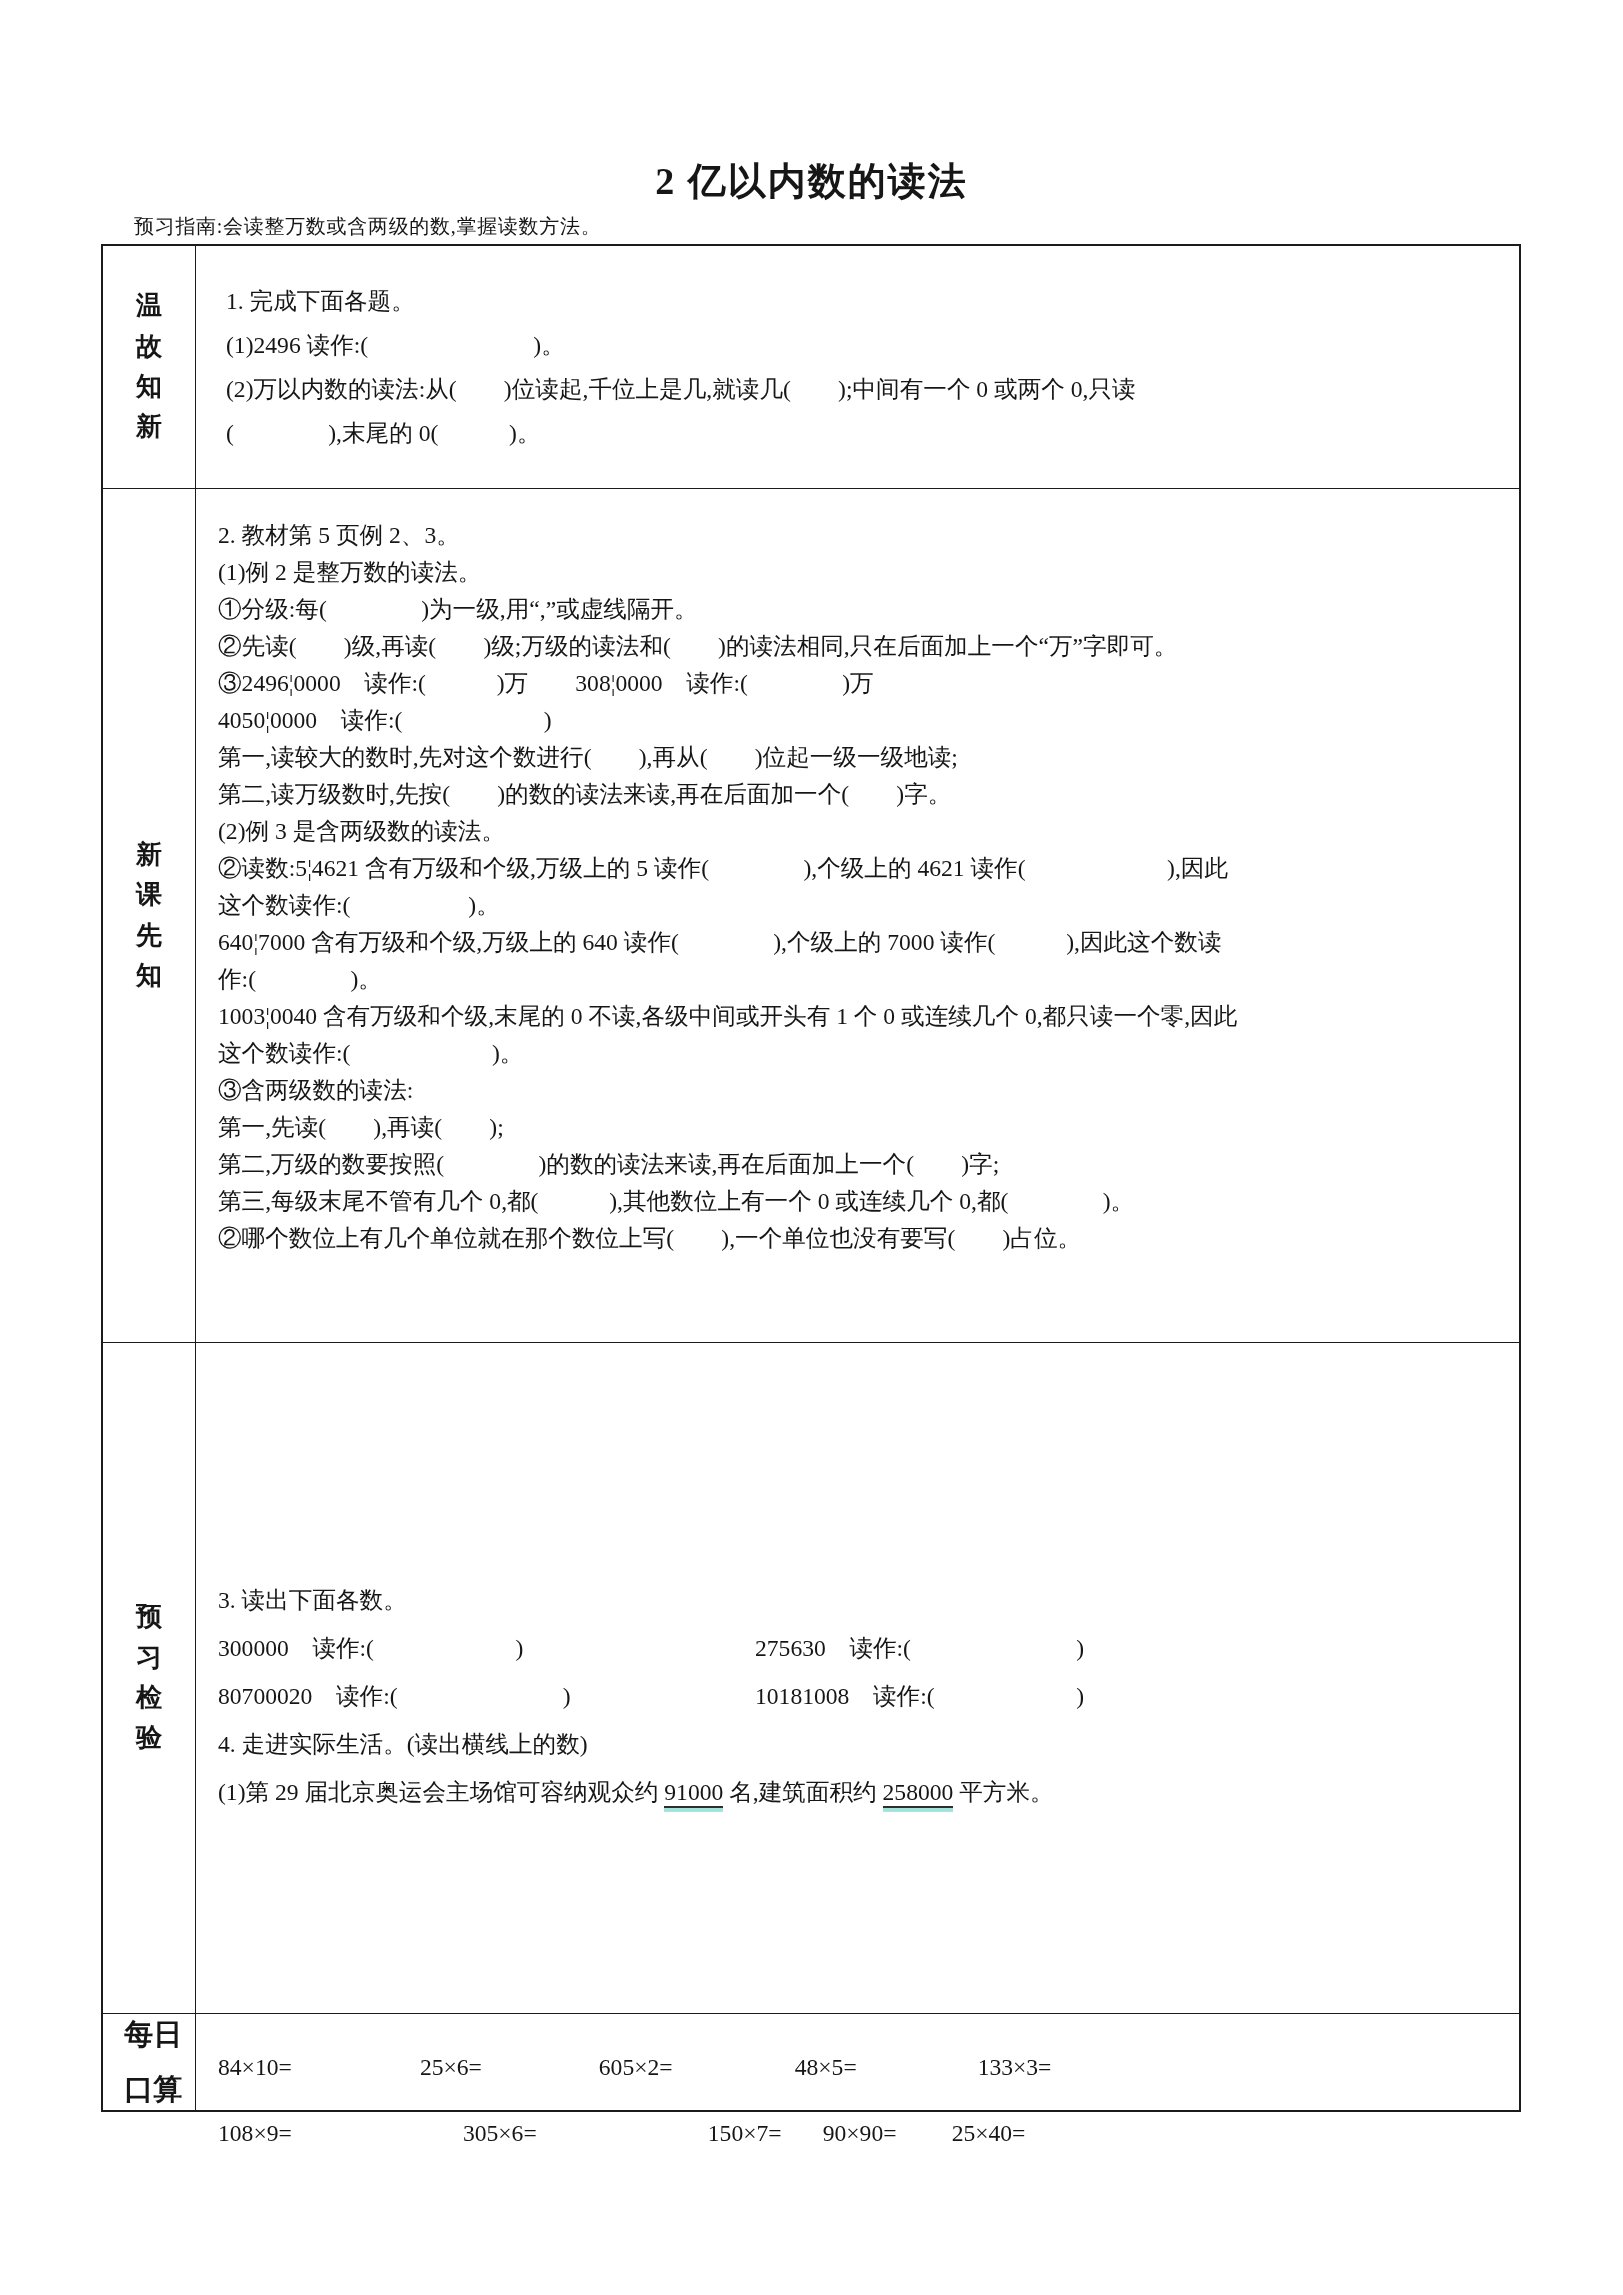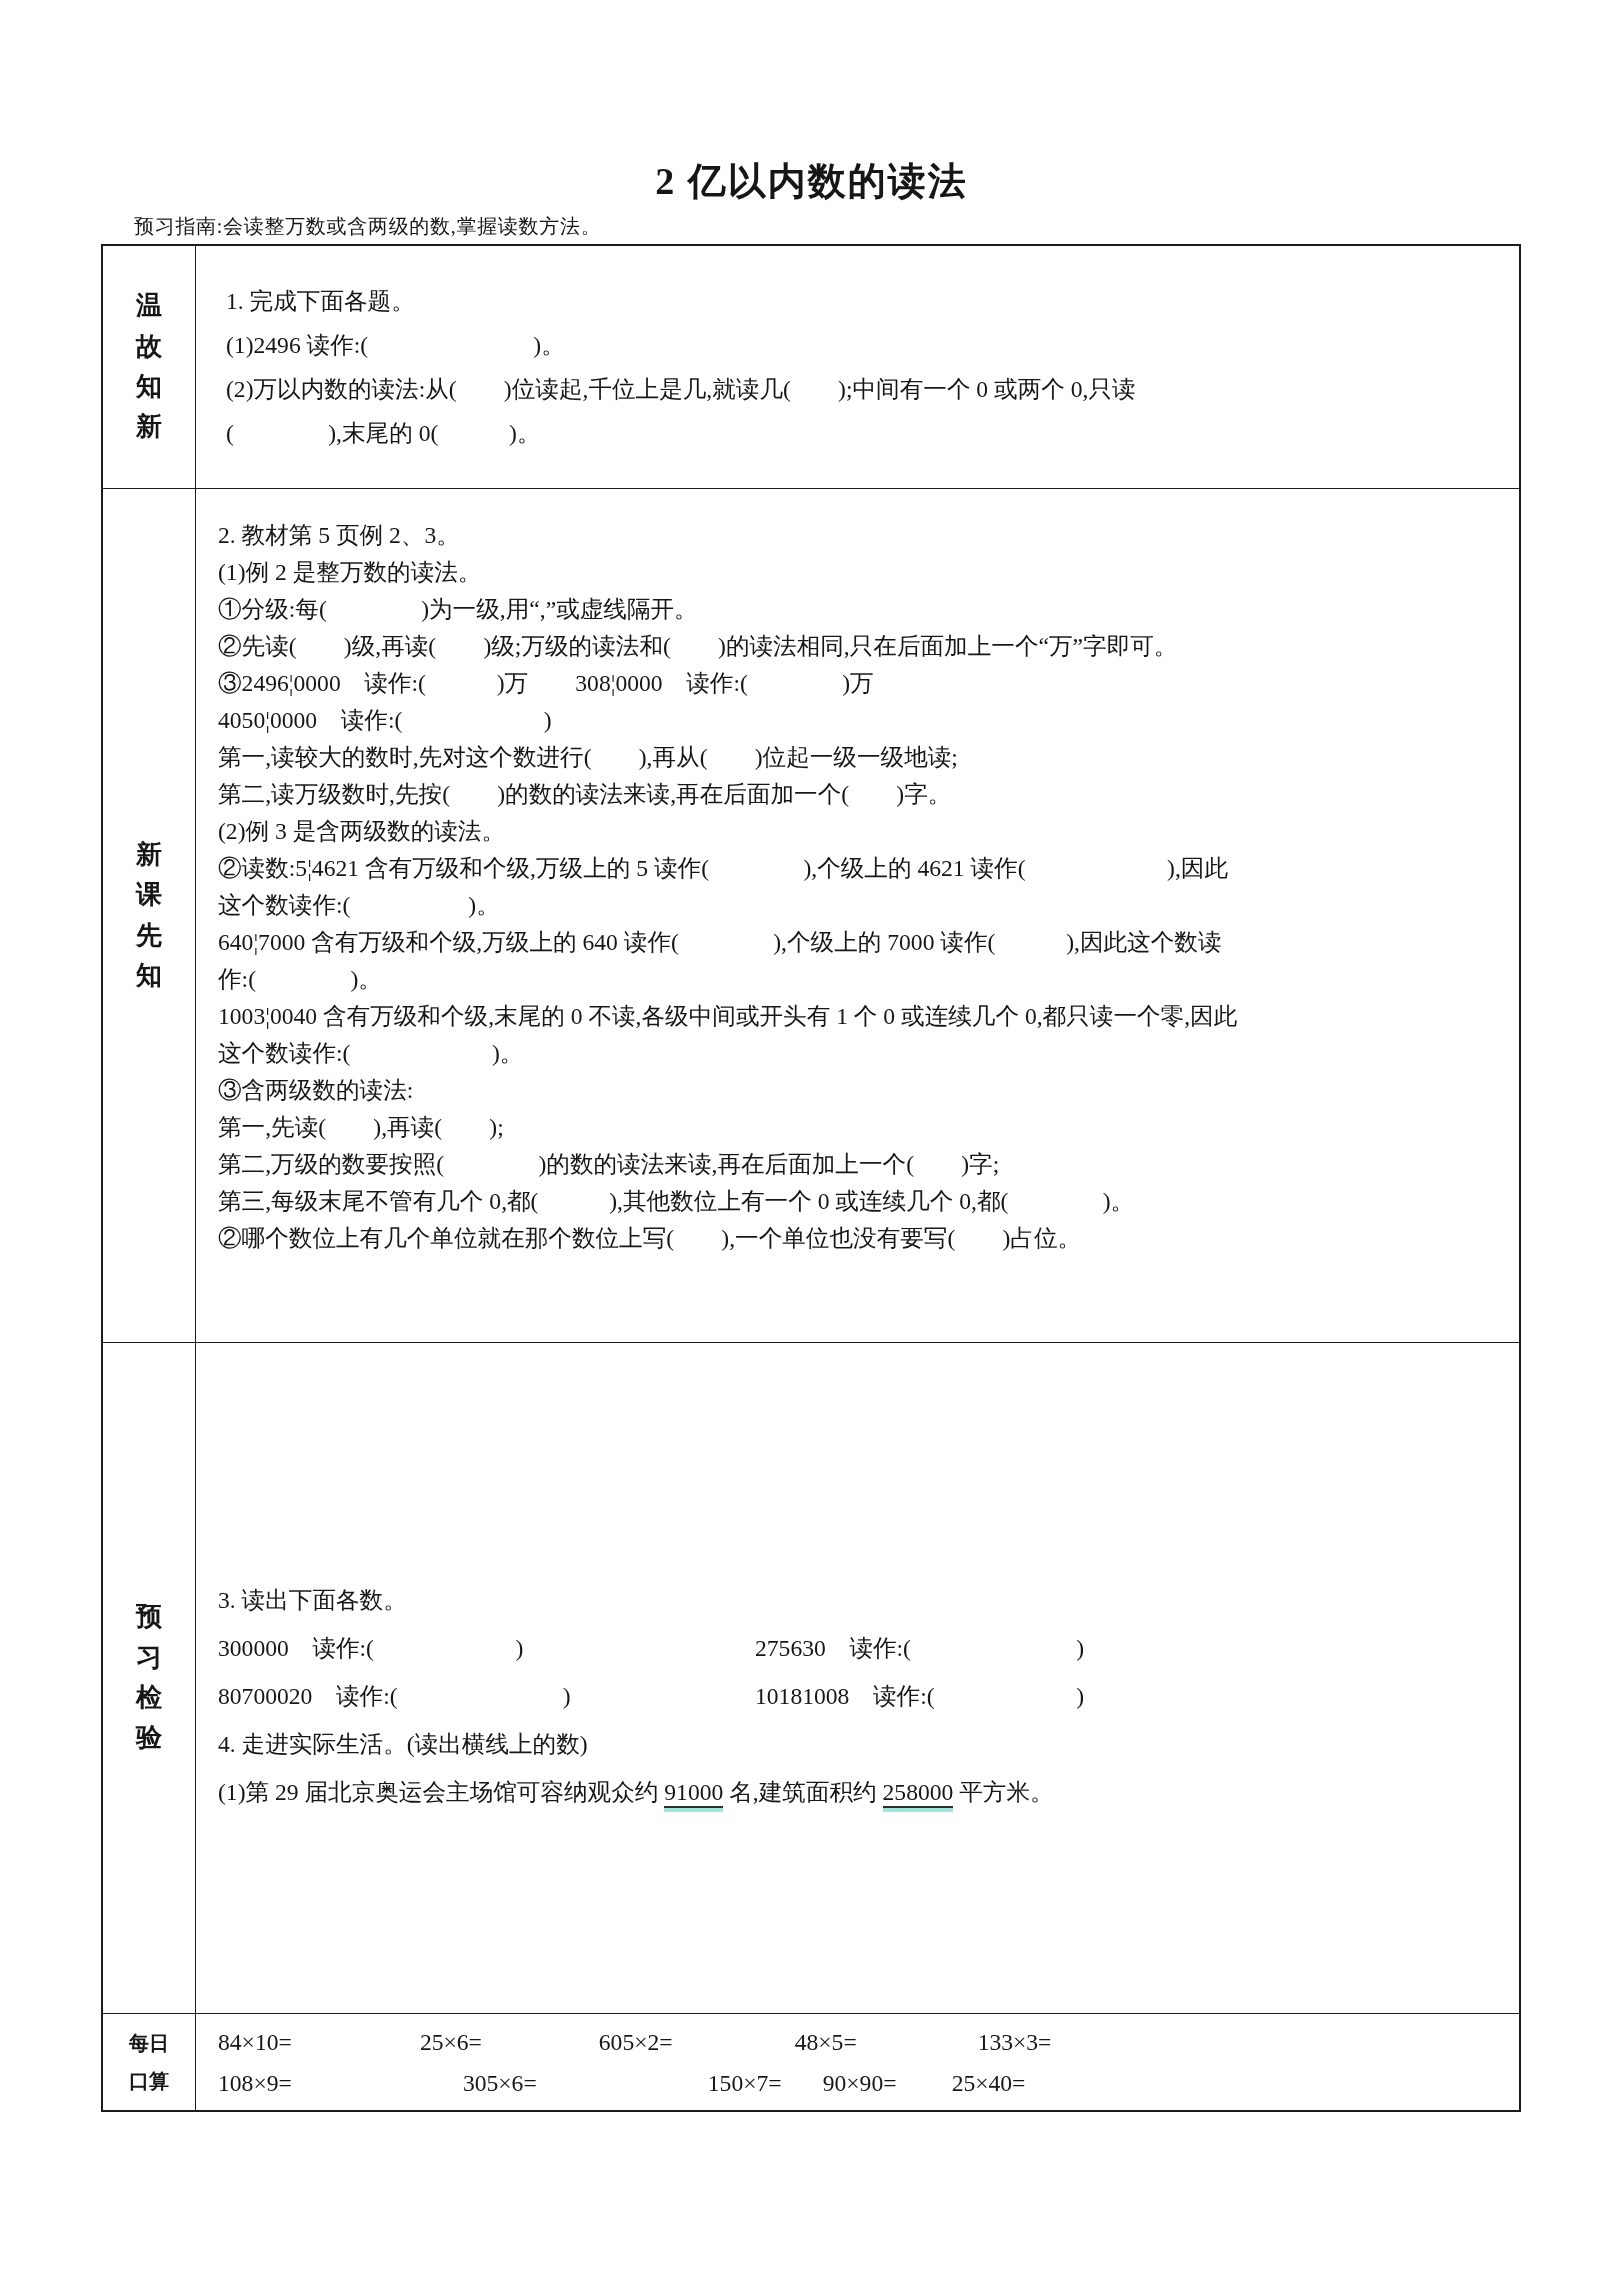--- a/index.html
+++ b/index.html
@@ -27,21 +27,21 @@
   .row { display: flex; border-bottom: 1.3px solid #1b1b1b; }
   .row:last-child { border-bottom: none; }
 
   .label-cell {
     width: 93px; min-width: 93px;
     border-right: 1.3px solid #1b1b1b;
     display: flex; align-items: center; justify-content: center;
     font-size: 26px; font-weight: 600;
   }
   .v-label { width: 1.15em; word-break: break-all; line-height: 1.55; text-align: center; }
-  .h-label { width: 2.3em; word-break: break-all; line-height: 1.9; text-align: center; font-size: 20px; font-weight: 600; }
+  .h-label { width: 2.3em; word-break: break-all; line-height: 1.9; text-align: right; font-size: 29px; font-weight: 600; }
 
   .content-cell { flex: 1; padding-left: 22px; padding-right: 17px; font-size: 23.6px; }
 
   .row-review   { height: 243px; gap: 8px; }
   .row-review .content-cell { padding-top: 33px; }
   .row-review .line { line-height: 44px; }
 
   .row-lesson   { height: 854px; }
   .row-lesson .content-cell { padding-top: 27.5px; }
   .row-lesson .line { line-height: 37px; }
@@ -49,21 +49,21 @@
   .row-check    { height: 671px; }
   .row-check .content-cell { padding-top: 233px; }
   .row-check .line { line-height: 48px; }
   .q3-row { display: flex; line-height: 48px; }
   .q3-row .item-a { width: 537px; }
   .q3-row .item-b { flex: 1; }
 
   .row-daily    { height: 96px; }
   .row-daily .content-cell { padding-top: 7.9px; }
   .daily-row { line-height: 41px; white-space: nowrap; }
-  .daily-row span { display: inline-block; }
+  .daily-row span { display: inline-block; margin-top: 25px; }
   .daily-row1 span:nth-child(1) { width: 196px; }
   .daily-row1 span:nth-child(2) { width: 173px; }
   .daily-row1 span:nth-child(3) { width: 190px; }
   .daily-row1 span:nth-child(4) { width: 177px; }
   .daily-row2 span:nth-child(1) { width: 239px; }
   .daily-row2 span:nth-child(2) { width: 239px; }
   .daily-row2 span:nth-child(3) { width: 109px; }
   .daily-row2 span:nth-child(4) { width: 123px; }
 
   .u-num {

